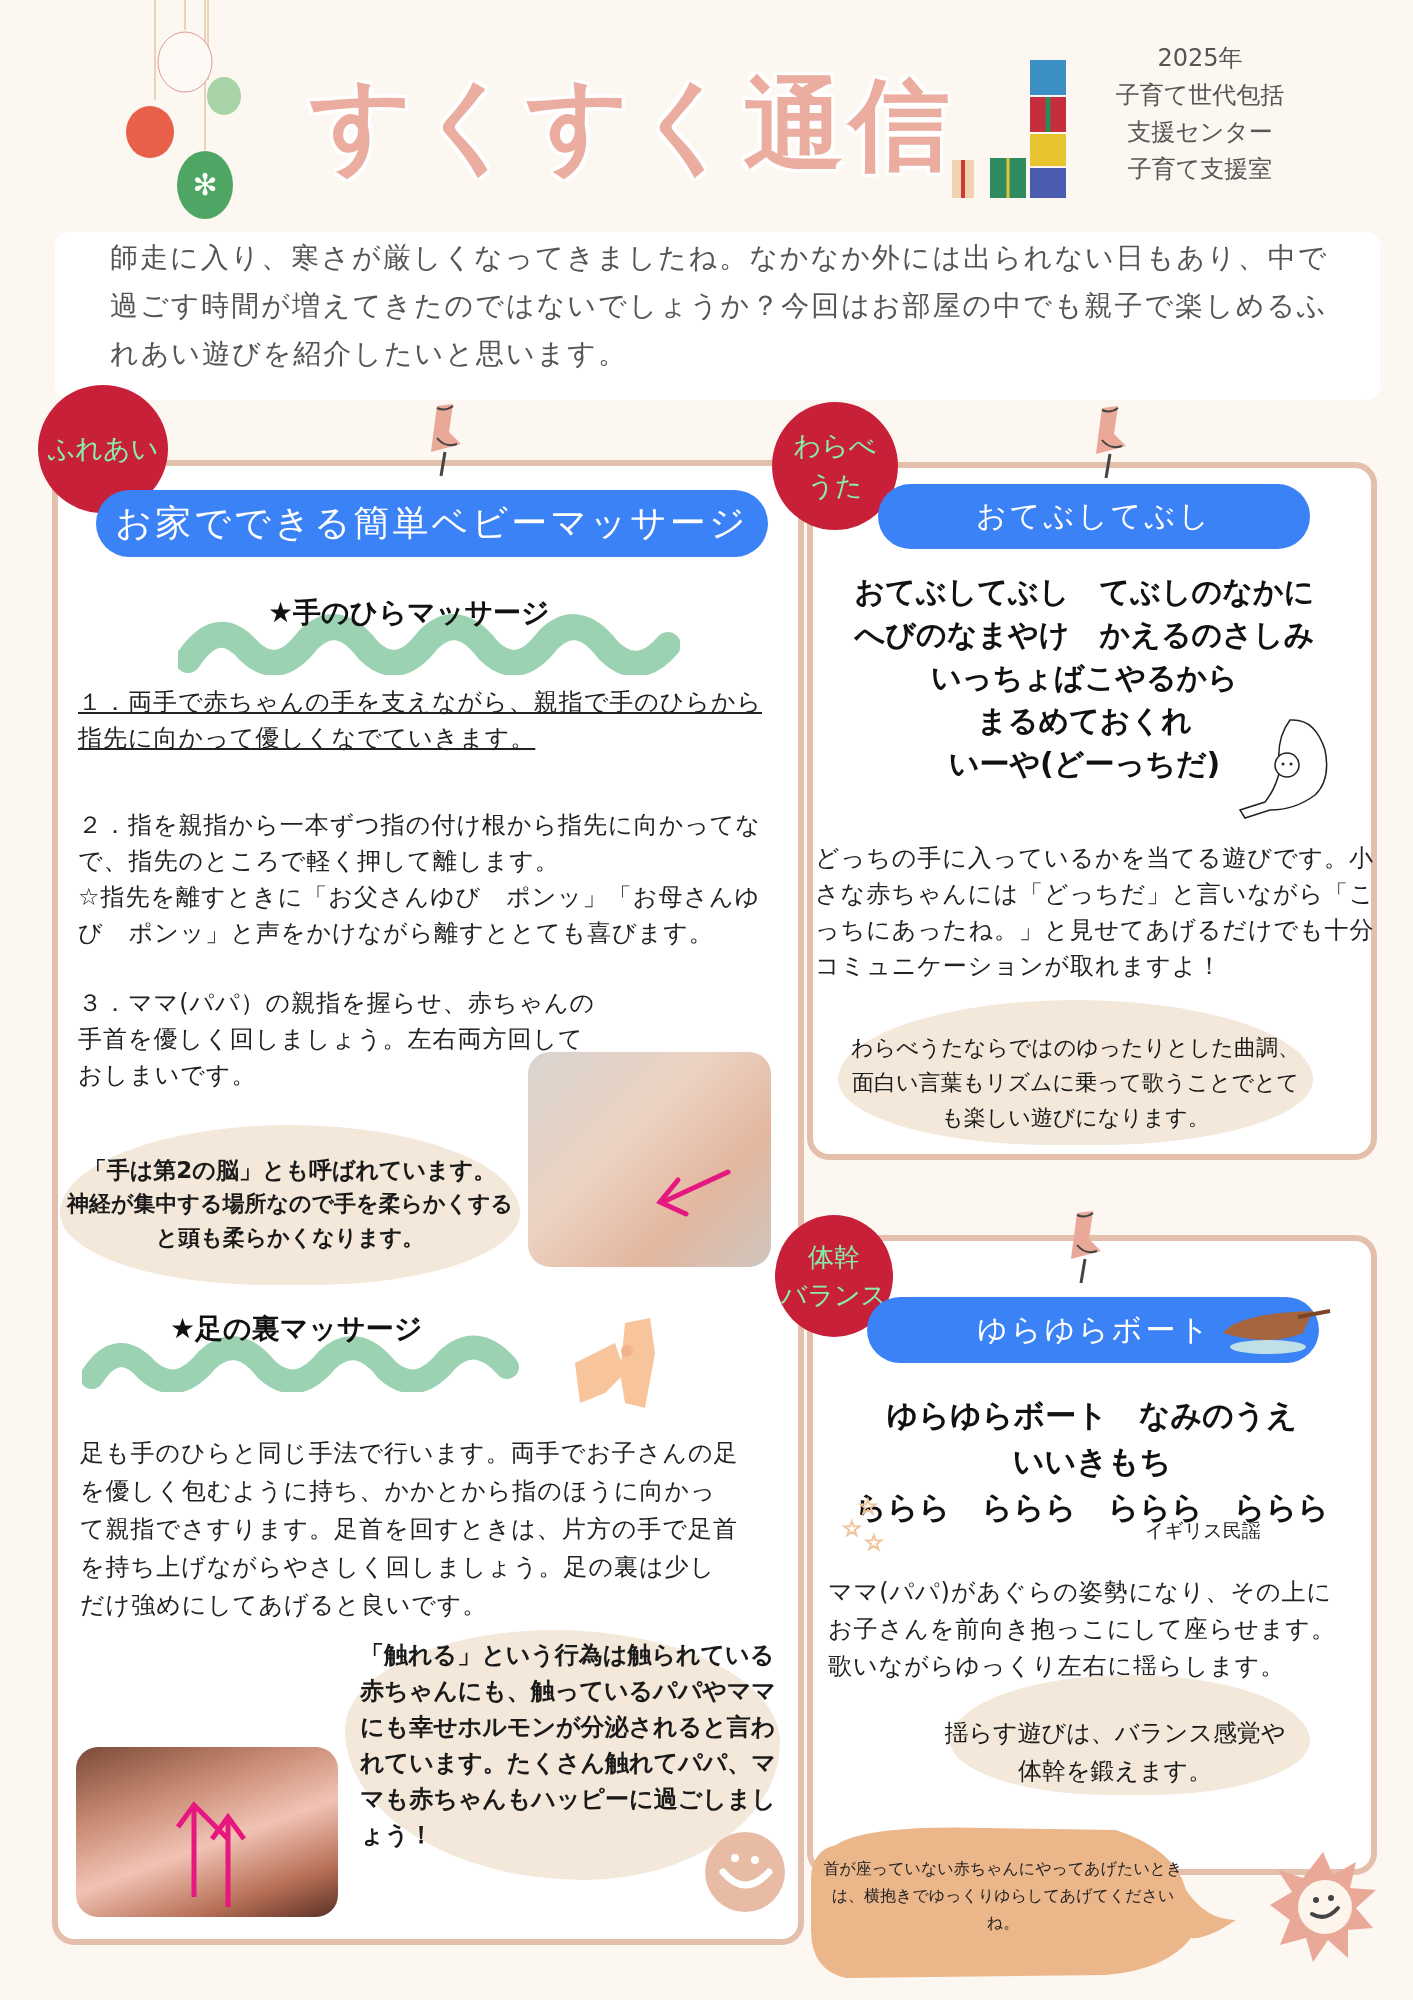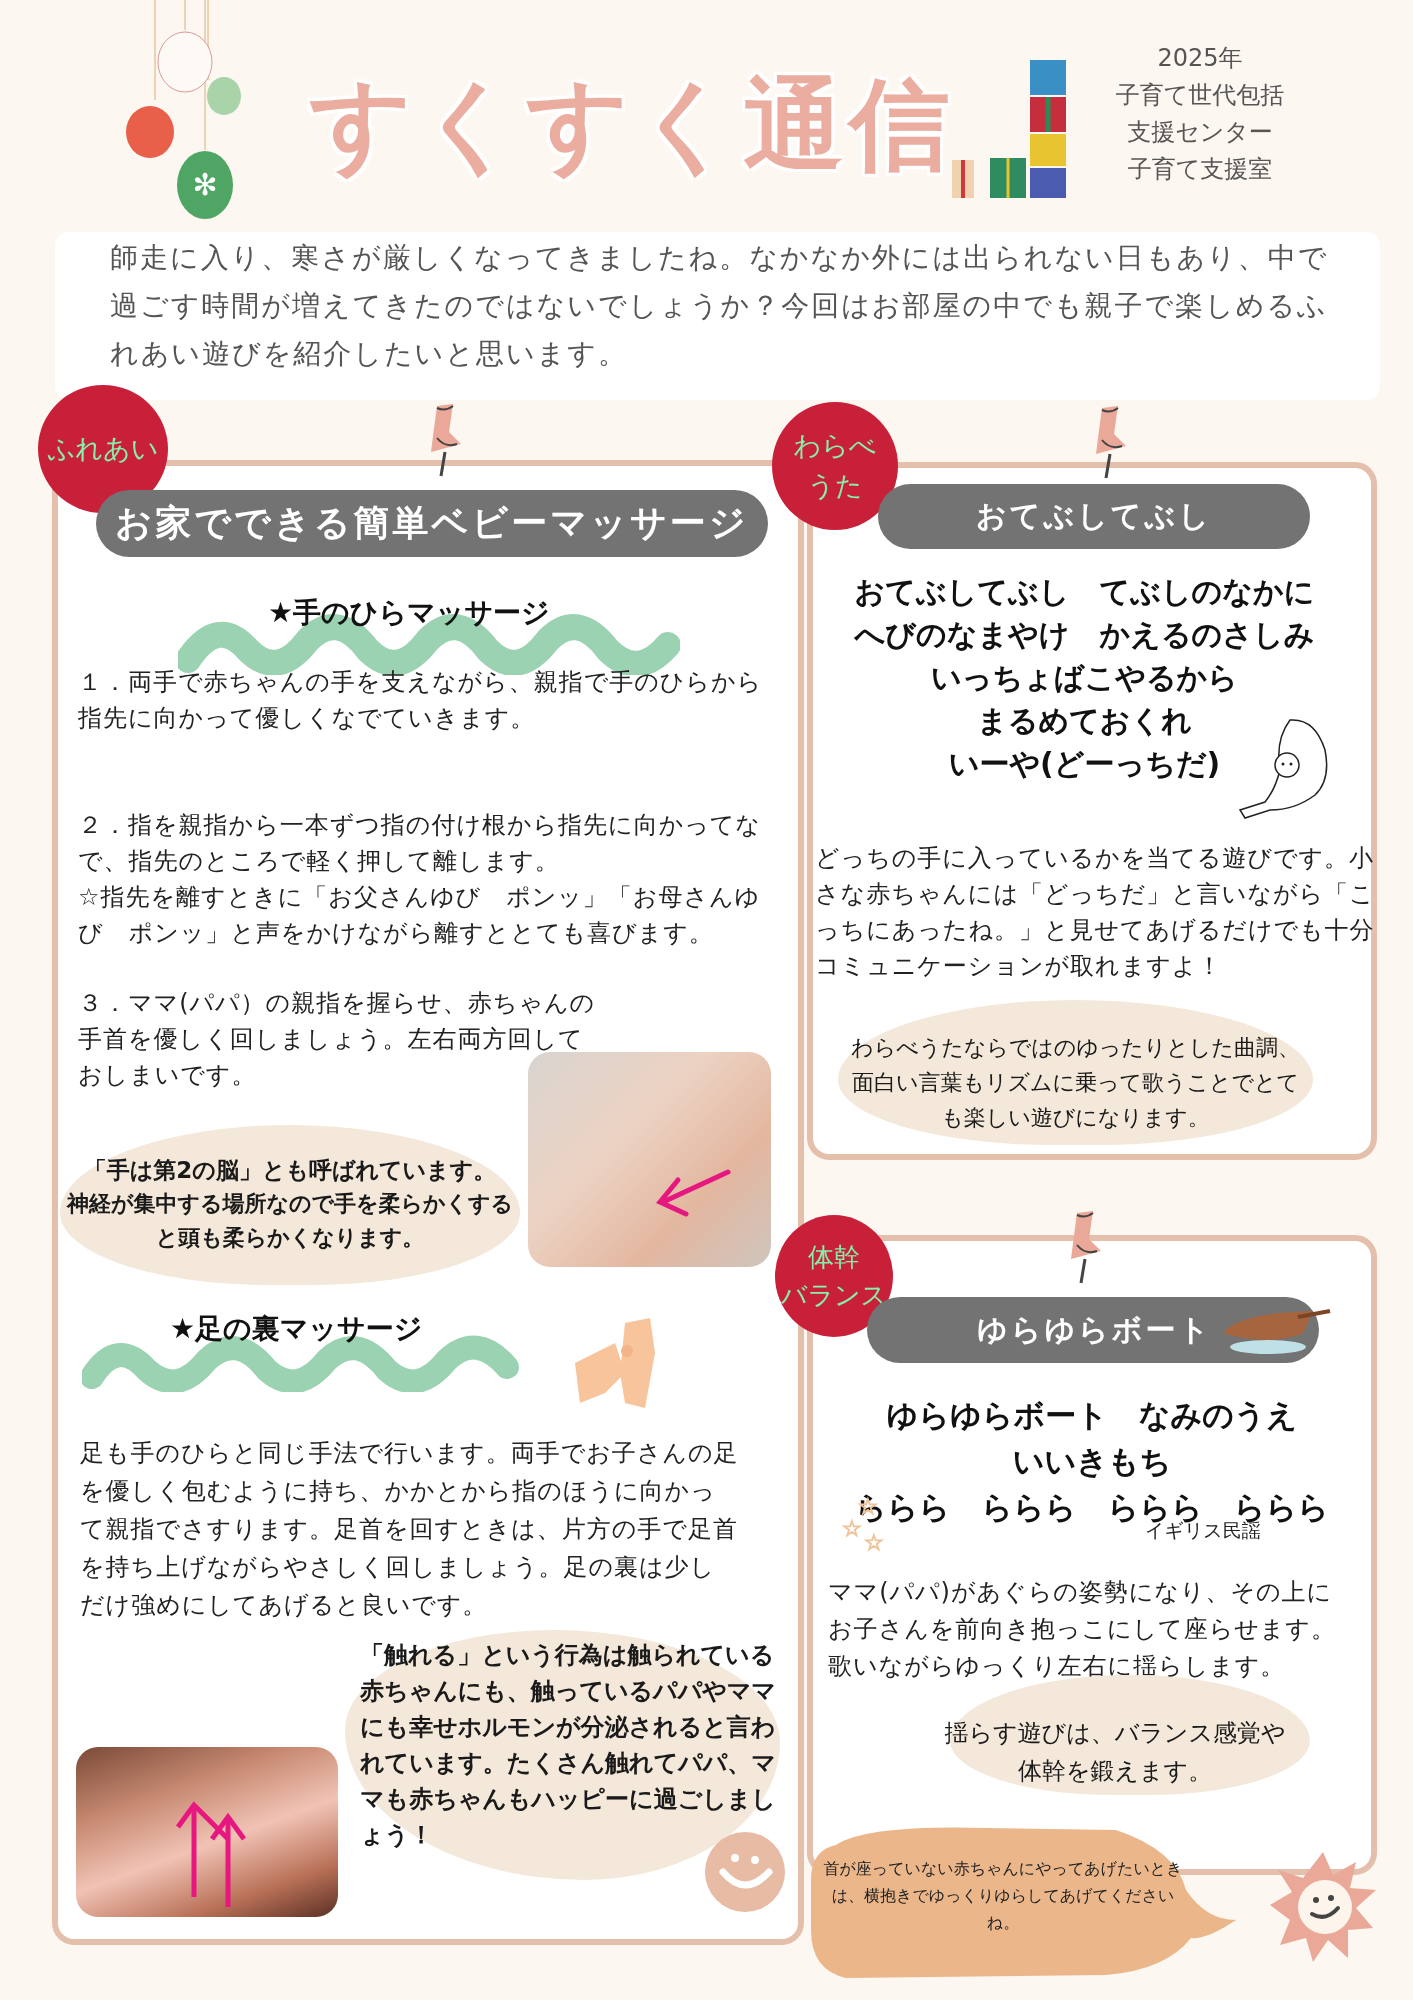--- a/index.html
+++ b/index.html
@@ -36,22 +36,22 @@
   .panel-right-top { left: 807px; top: 462px; width: 570px; height: 698px; }
   .panel-right-bottom { left: 807px; top: 1235px; width: 570px; height: 640px; }
 
   .label-circle {
     position: absolute; width: 130px; height: 128px; border-radius: 50%;
     background: #c9203a; color: #86efac; display: flex; align-items: center; justify-content: center;
     text-align: center; font-size: 27px; line-height: 40px;
   }
 
   .pill {
-    position: absolute; background: #737373; border-radius: 36px; color: #fff;
-    font-weight: bold; display: flex; align-items: center; justify-content: center;
+    position: absolute; background: #3b82f6; border-radius: 36px; color: #fff;
+    font-weight: normal; display: flex; align-items: center; justify-content: center;
     letter-spacing: 3px;
   }
 
   .pin { position: absolute; width: 60px; height: 80px; }
 
   .wave { position: absolute; }
   .subheading {
     position: absolute; font-weight: bold; font-size: 28px; color: #111; white-space: nowrap;
   }
 
@@ -123,21 +123,21 @@
 
 <div class="pill" style="left:96px;top:490px;width:672px;height:67px;font-size:36px;">
   <span>お家でできる簡単ベビーマッサージ</span>
 </div>
 
 <svg class="wave" style="left:178px;top:610px;" width="502" height="65" viewBox="0 0 502 65">
   <path d="M10 50 Q40 5 70 40 Q100 70 130 30 Q160 0 190 40 Q220 70 250 30 Q280 0 310 40 Q340 70 370 30 Q400 0 430 40 Q460 70 490 35" stroke="#9bd3b2" stroke-width="26" fill="none" stroke-linecap="round"></path>
 </svg>
 <div class="subheading" style="left:268px;top:594px;">★手のひらマッサージ</div>
 
-<div class="body-text" style="left:78px;top:664px;width:690px;">１．両手で赤ちゃんの手を支えながら、親指で手のひらから指先に向かって優しくなでていきます。</div>
+<div class="body-text" style="left:78px;top:684px;width:690px;text-decoration:underline;">１．両手で赤ちゃんの手を支えながら、親指で手のひらから指先に向かって優しくなでていきます。</div>
 <div class="body-text" style="left:78px;top:807px;width:690px;">２．指を親指から一本ずつ指の付け根から指先に向かってなで、指先のところで軽く押して離します。</div>
 <div class="body-text" style="left:78px;top:879px;width:690px;">☆指先を離すときに「お父さんゆび　ポンッ」「お母さんゆび　ポンッ」と声をかけながら離すととても喜びます。</div>
 <div class="body-text" style="left:78px;top:985px;width:520px;">３．ママ(パパ）の親指を握らせ、赤ちゃんの手首を優しく回しましょう。左右両方回しておしまいです。</div>
 
 <div class="cloud" style="left:60px;top:1125px;width:460px;height:160px;border-radius:50% 50% 45% 45% / 55% 55% 45% 45%;"></div>
 <div class="cloud-text" style="left:50px;top:1153px;width:480px;font-weight:bold;font-size:22px;line-height:34px;">
   <div style="font-size:23px;">「手は第2の脳」とも呼ばれています。</div>
   <div>神経が集中する場所なので手を柔らかくする</div>
   <div>と頭も柔らかくなります。</div>
 </div>

